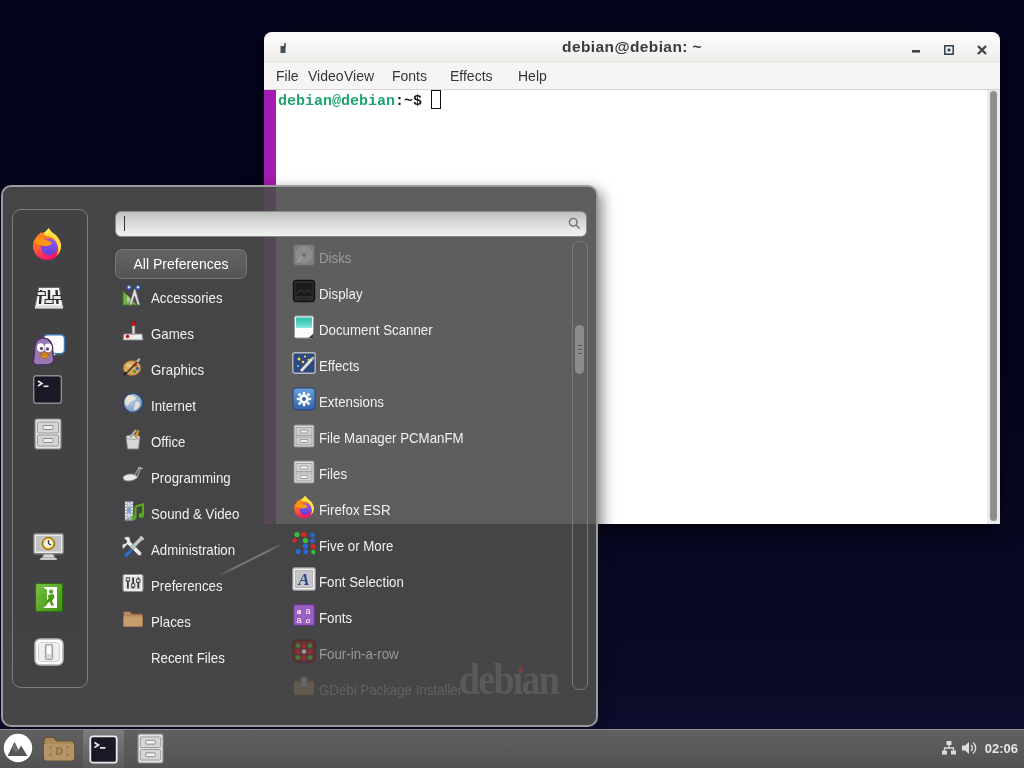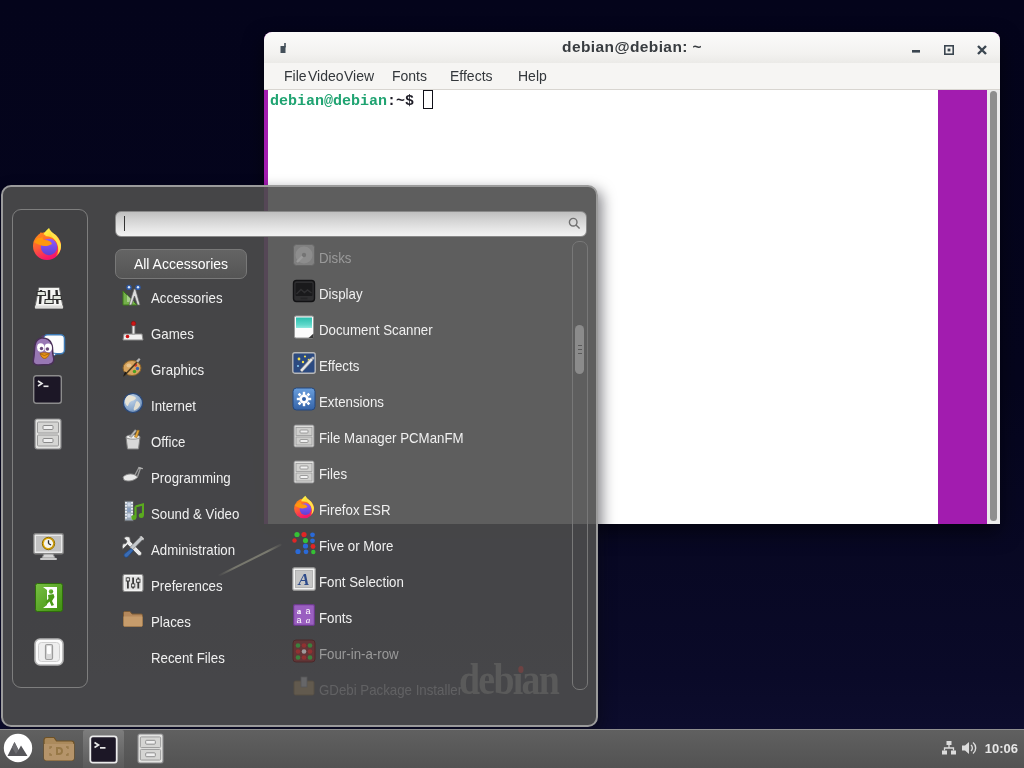--- a/index.html
+++ b/index.html
@@ -11,21 +11,21 @@
   
   #term{left:264px;top:32px;width:736px;height:492px;border-radius:8px 8px 0 0;
     background:#a21caf;box-shadow:0 8px 20px rgba(0,0,0,0.55);}
   #titlebar{left:0;top:0;width:100%;height:31px;border-radius:8px 8px 0 0;
     background:linear-gradient(180deg,#fbfbfa 0%,#f3f2f0 70%,#ebeae7 100%);}
   #titlebar .title{width:100%;text-align:center;top:6px;left:0;
     font-size:15.5px;font-weight:bold;color:#383c40;letter-spacing:0.4px;}
   #menubar{left:0;top:31px;width:100%;height:26px;background:#f6f5f3;
     border-bottom:1px solid #d8d5d0;}
   #menubar span{position:absolute;top:5px;font-size:14px;color:#33373b;}
-  #termbody{left:4px;top:58px;width:670px;height:434px;background:#fff;}
+  #termbody{left:12px;top:58px;width:723px;height:434px;background:#fff;}
   #prompt{left:2px;top:3px;font-family:"Liberation Mono",monospace;
     font-size:15px;font-weight:bold;white-space:pre;}
   #prompt .g{color:#1fa371;} #prompt .d{color:#1d1c26;}
   #cursor{left:155px;top:0px;width:8px;height:17px;border:1.5px solid #101018;}
   #tscroll{left:723px;top:58px;width:13px;height:434px;background:#ebebeb;}
   #tthumb{left:2.5px;top:1px;width:7px;height:430px;background:#8e8e8e;border-radius:4px;}
 
   
   #menu{left:1px;top:185px;width:593px;height:538px;border:2px solid #9b9b9b;
     border-radius:10px;background:rgba(77,77,77,0.90);
@@ -79,21 +79,21 @@
       </svg>
     <svg class="abs" style="left:680px;top:13px" width="10" height="10" viewBox="0 0 10 10">
       <rect x="0.8" y="0.8" width="8.4" height="8.4" fill="none" stroke="#3b4650" stroke-width="1.6"></rect>
       <rect x="3.6" y="3.6" width="2.8" height="2.8" fill="#3b4650"></rect>
     </svg>
     <svg class="abs" style="left:713px;top:13px" width="10" height="10" viewBox="0 0 10 10">
       <path d="M1 1 L9 9 M9 1 L1 9" stroke="#3b4650" stroke-width="2.4"></path>
     </svg>
   </div>
   <div class="abs" id="menubar">
-    <span style="left:20px">File</span>
+    <span style="left:12px">File</span>
     <span style="left:44px">Video</span>
     <span style="left:80px">View</span>
     <span style="left:128px">Fonts</span>
     <span style="left:186px">Effects</span>
     <span style="left:254px">Help</span>
   </div>
   <div class="abs" id="termbody">
     <div class="abs" id="prompt"><span class="g">debian@debian</span><span class="d">:~$ </span></div>
     <div class="abs" id="cursor"></div>
   </div>
@@ -199,21 +199,21 @@
     <rect x="11.5" y="6.5" width="7" height="15" rx="1.5" fill="#d8d8d8" stroke="#9c9c9c" stroke-width="1.2"></rect>
     <rect x="13" y="8" width="4" height="8" rx="1" fill="#fdfdfd"></rect>
   </svg>
   <div class="abs" id="searchbox">
     <div class="abs" id="searchcursor"></div>
     <svg class="abs" style="right:4px;top:4px" width="15" height="15" viewBox="0 0 15 15">
       <circle cx="6.2" cy="6.2" r="3.8" fill="none" stroke="#707070" stroke-width="1.4"></circle>
       <path d="M9 9 L12.6 12.6" stroke="#707070" stroke-width="1.4"></path>
     </svg>
   </div>
-  <div class="abs" id="allapps">All Accessories</div>
+  <div class="abs" id="allapps">All Preferences</div>
 
   <svg class="icon" style="left:119px;top:97px" width="22" height="22" viewBox="0 0 22 22">
     <path d="M1 21 L1 7 L15 21 Z" fill="#74b04a" stroke="#3e7a1a" stroke-width="1"></path>
     <path d="M5 18 L5 11 L12 18 Z" fill="#a8cf8e"></path>
     <path d="M12 5 L7 21 L9.5 21 L12.5 12 L15.5 21 L18 21 L13.5 5 Z" fill="#dcdcdc" stroke="#606060" stroke-width="0.7"></path>
     <circle cx="7" cy="3.4" r="2.7" fill="#2d5aa8"></circle>
     <circle cx="7" cy="3.2" r="1.2" fill="#dce8f8"></circle>
     <circle cx="16" cy="3.4" r="2.7" fill="#2d5aa8"></circle>
     <circle cx="16" cy="3.2" r="1.2" fill="#dce8f8"></circle>
   </svg>
@@ -498,14 +498,14 @@
       <rect x="10" y="10.5" width="5" height="4"></rect>
     </g>
     <path d="M8 5 L8 8 M3.5 10.5 L3.5 8 L12.5 8 L12.5 10.5" fill="none" stroke="#dcdcdc" stroke-width="1.3"></path>
   </svg>
 
   <svg class="abs" style="left:960px;top:9px" width="18" height="18" viewBox="0 0 18 18">
     <path d="M2 6.5 L5 6.5 L9 3 L9 15 L5 11.5 L2 11.5 Z" fill="#dcdcdc"></path>
     <path d="M11 6 A 4 4 0 0 1 11 12 M13 3.5 A 7 7 0 0 1 13 14.5" fill="none" stroke="#dcdcdc" stroke-width="1.4"></path>
   </svg>
 
-  <div class="abs" id="clock">10:06</div>
+  <div class="abs" id="clock">02:06</div>
 </div>
 
 </body></html>

